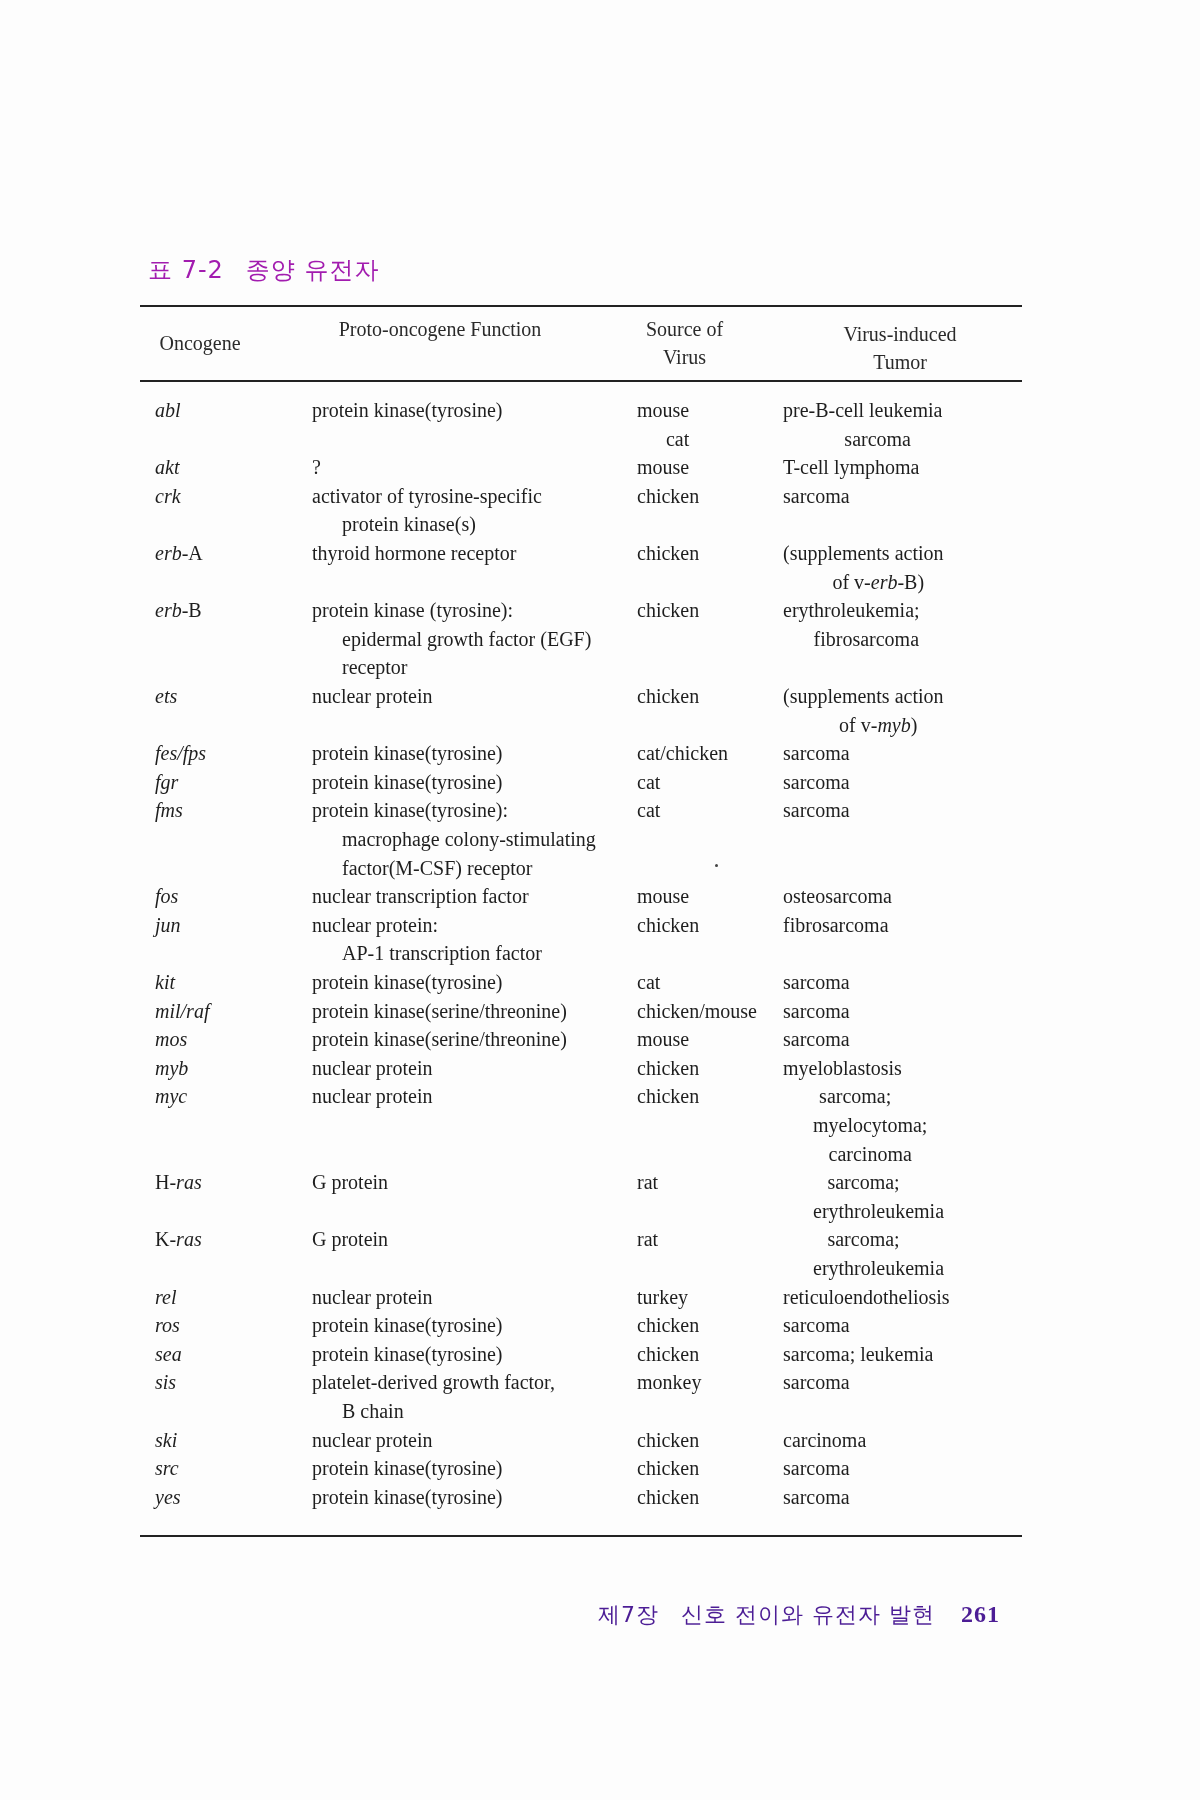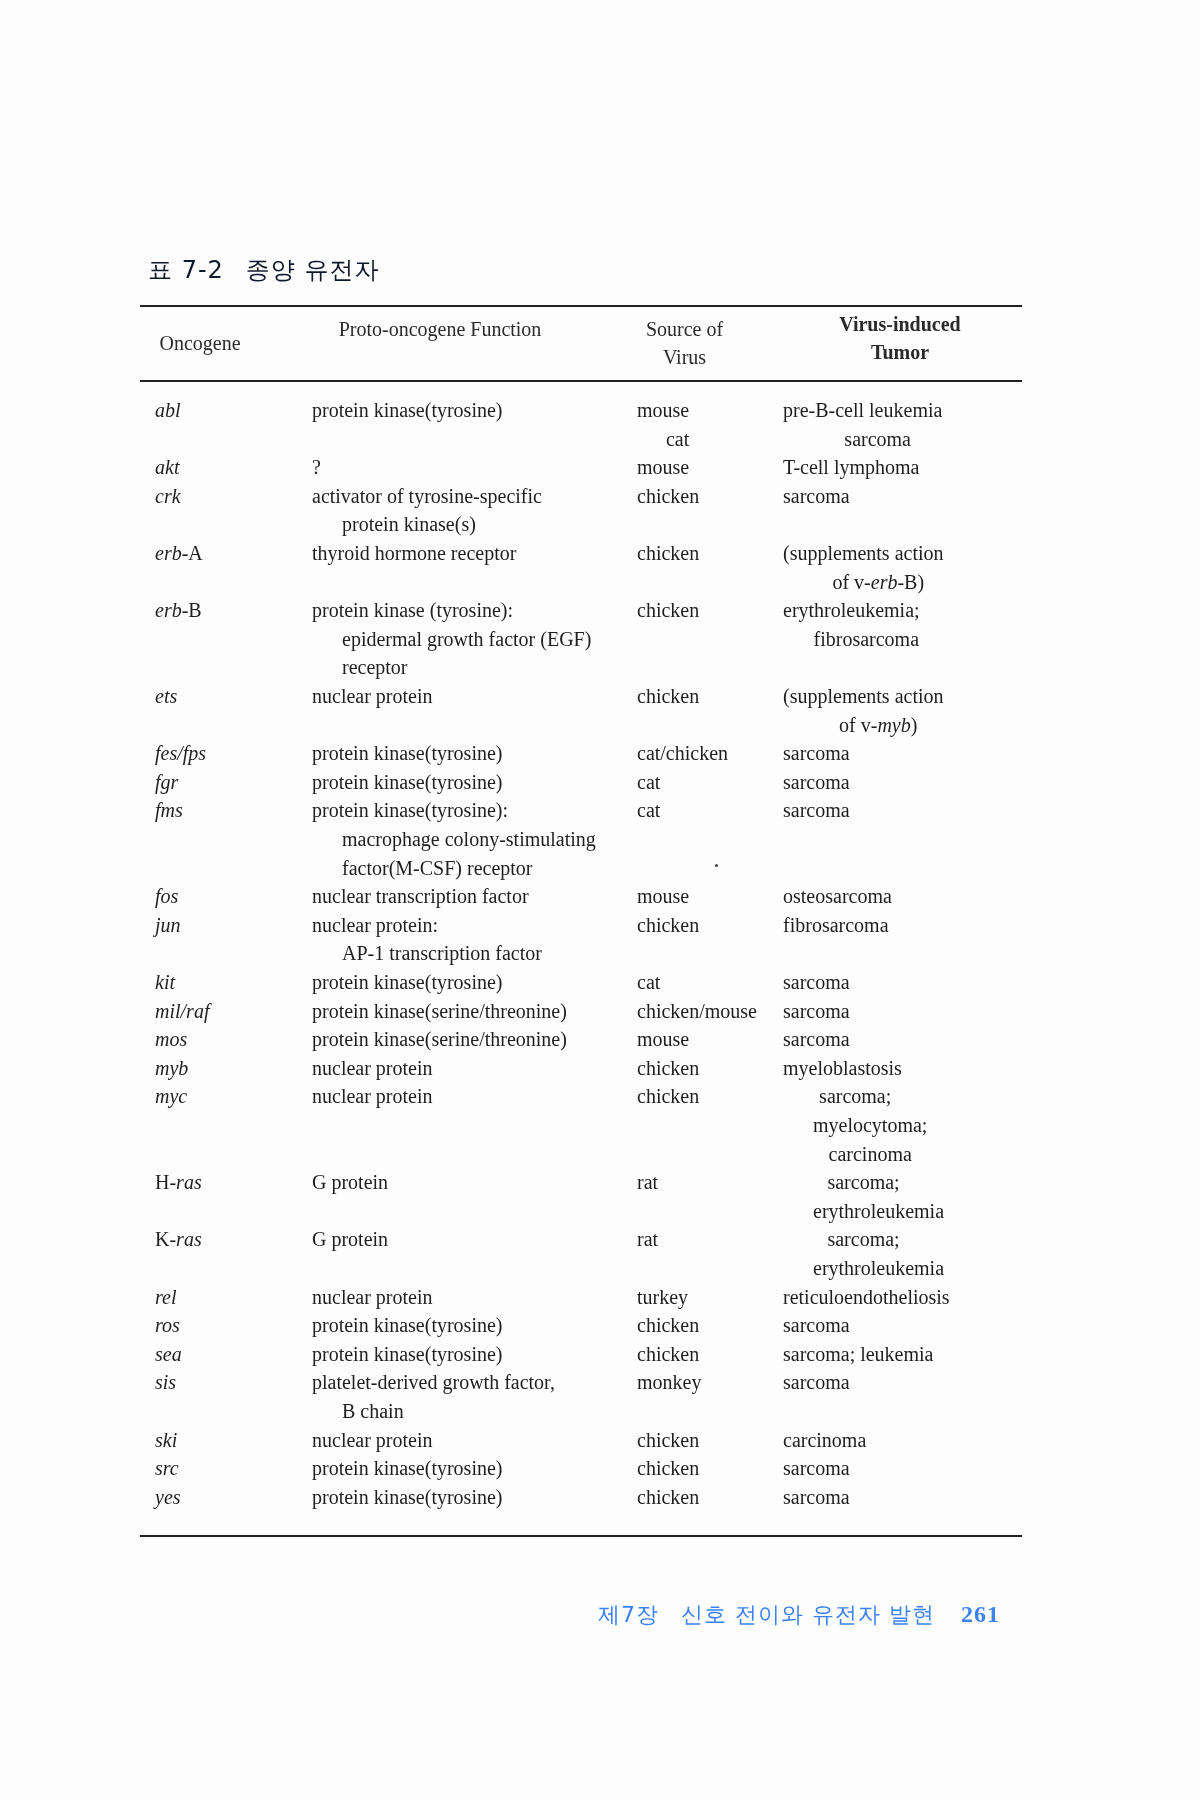--- a/index.html
+++ b/index.html
@@ -1,37 +1,37 @@
 <!DOCTYPE html>
 <html><head>
 <meta charset="utf-8">
 <style>
   html, body { margin: 0; padding: 0; }
   body {
     width: 1200px; height: 1800px; background: #fdfdfd; position: relative; overflow: hidden;
     font-family: "Liberation Serif", "DejaVu Serif", serif; color: #1e1e1e;
   }
-  .title { position: absolute; left: 148px; top: 254px; font-family: "DejaVu Sans", sans-serif; font-size: 24px; color: #0f172a; letter-spacing: 1px; }
+  .title { position: absolute; left: 148px; top: 254px; font-family: "DejaVu Sans", sans-serif; font-size: 24px; color: #a21caf; letter-spacing: 1px; }
   .title .num { margin-right: 22px; }
   .rule { position: absolute; left: 140px; width: 882px; background: #222; }
   .rule.top { top: 305px; height: 2px; }
   .rule.mid { top: 380px; height: 1.5px; }
   .rule.bottom { top: 1535px; height: 2px; }
   .hdr { position: absolute; font-size: 20px; text-align: center; line-height: 28px; color: #2a2a2a; }
   .row { position: absolute; left: 0; width: 1200px; font-size: 20px; line-height: 28.6px; }
   .cell { position: absolute; top: 0; white-space: nowrap; }
   .c-gene { left: 155px; }
   .c-func { left: 312px; }
   .c-src  { left: 637px; text-align: right; }
   .c-tum  { left: 783px; text-align: center; }
   .line { display: block; height: 28.6px; }
   .indent { padding-left: 30px; }
   .indent-tum { padding-left: 30px; }
   i { font-style: italic; }
-  .footer { position: absolute; right: 200px; top: 1600px; font-family: "DejaVu Sans", sans-serif; font-size: 22px; color: #3b82f6; letter-spacing: 1px; }
+  .footer { position: absolute; right: 200px; top: 1600px; font-family: "DejaVu Sans", sans-serif; font-size: 22px; color: #4c1d95; letter-spacing: 1px; }
   .footer .pg { font-family: "Liberation Serif", serif; font-weight: bold; font-size: 24px; margin-left: 18px; }
   .stray-dot { position: absolute; left: 715px; top: 864px; width: 3px; height: 3px; border-radius: 50%; background: #444; }
 </style>
 </head>
 <body>
 
 <div class="title">
   <span class="num">표 7-2</span><span>종양 유전자</span>
 </div>
 
@@ -40,21 +40,21 @@
 <div class="hdr" style="left:140px; top:329px; width:120px;">
   <span>Oncogene</span>
 </div>
 <div class="hdr" style="left:280px; top:315px; width:320px;">
   <div>Proto-oncogene Function</div>
 </div>
 <div class="hdr" style="left:622px; top:315px; width:125px;">
   <div>Source of</div>
   <div>Virus</div>
 </div>
-<div class="hdr" style="left:820px; top:310px; width:160px;font-weight:bold;">
+<div class="hdr" style="left:820px; top:320px; width:160px;">
   <div>Virus-induced</div>
   <div>Tumor</div>
 </div>
 
 <div class="rule mid"></div>
 
 <div id="table-body">
     <div class="row" style="top: 396px;">
       <div class="cell c-gene"><i>abl</i></div>
       <div class="cell c-func">

